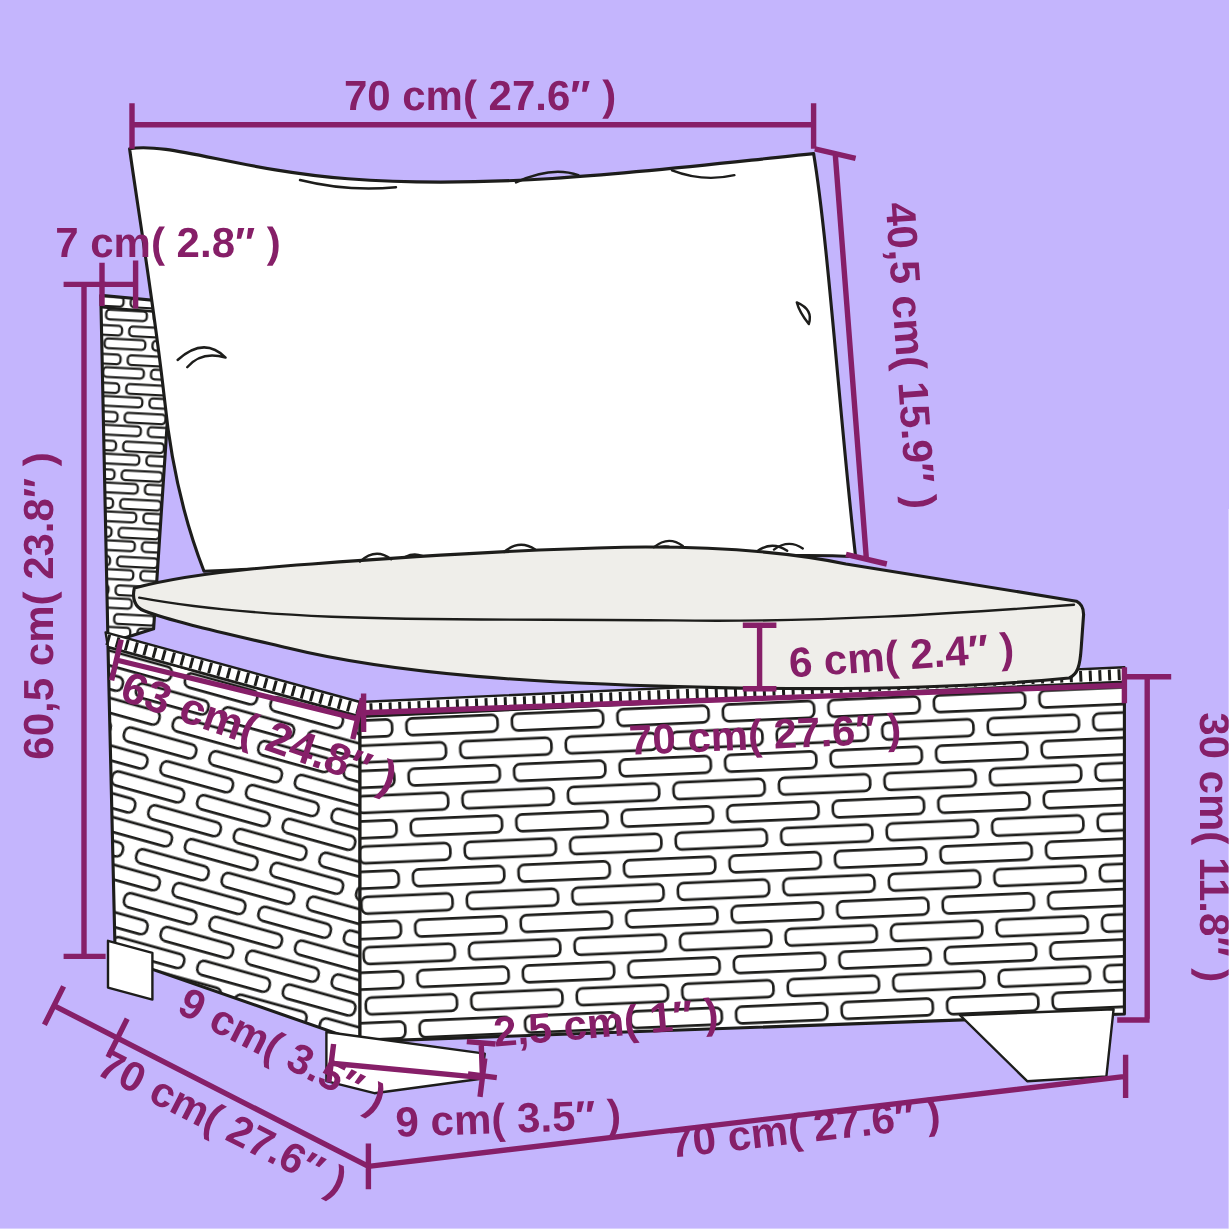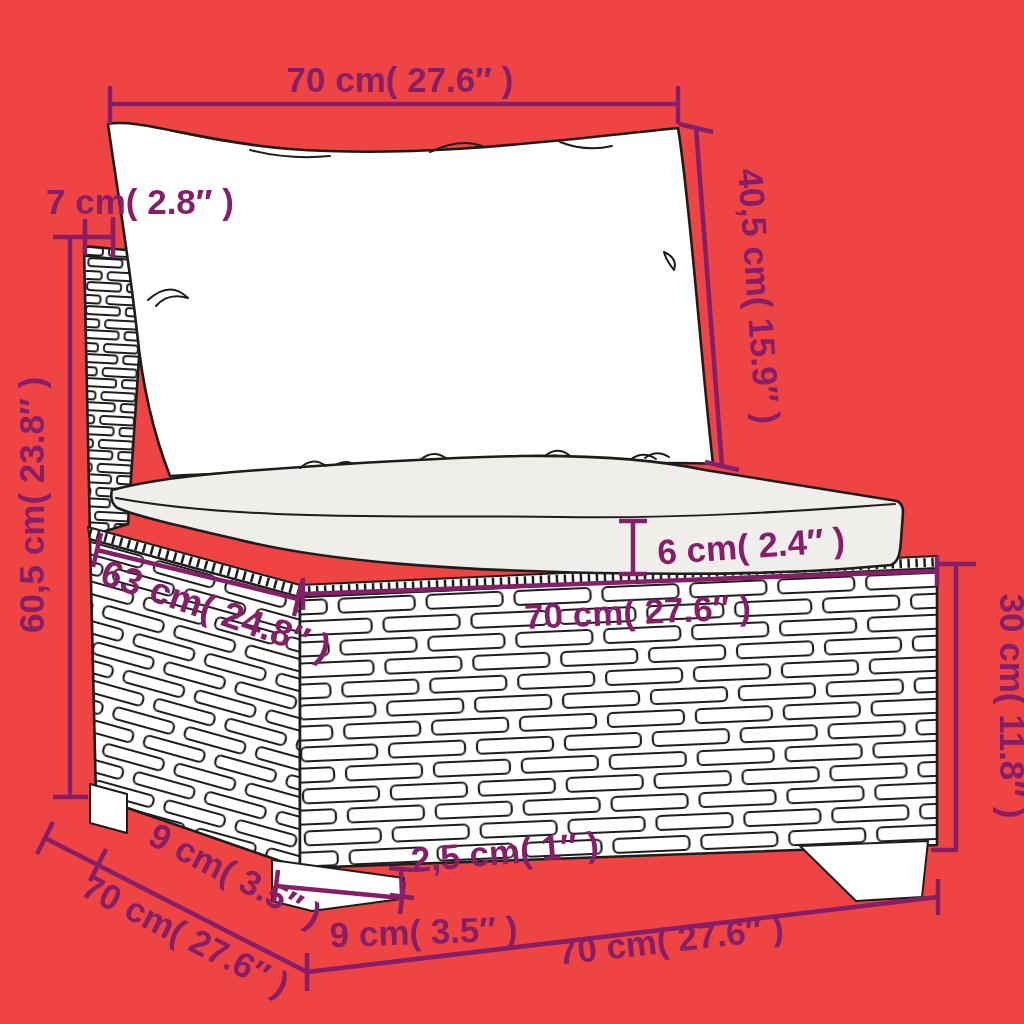--- a/index.html
+++ b/index.html
@@ -1,16 +1,16 @@
 <!DOCTYPE html>
 <html><head>
 <meta charset="utf-8">
 <style>
   html,body{margin:0;padding:0;background:#ffffff;}
-  .stage{position:relative;width:1024px;height:1024px;background:#ef4444;overflow:hidden;}
+  .stage{position:relative;width:1024px;height:1024px;background:#c4b5fd;overflow:hidden;}
   svg{display:block;}
   .ink{stroke:#1d1d1b;fill:none;stroke-width:2.6;stroke-linecap:round;stroke-linejoin:round;}
   .ink-thin{stroke:#1d1d1b;fill:none;stroke-width:2;stroke-linecap:round;stroke-linejoin:round;}
   .fill-white{fill:#ffffff;}
   .fill-cushion{fill:#efeeea;}
   .hatch{stroke:#1d1d1b;stroke-width:9;fill:none;stroke-dasharray:2.5 5.5;}
   .dim{stroke:#861f68;stroke-width:4.5;fill:none;stroke-linecap:butt;}
   .dim-label{fill:#861f68;font-family:"Liberation Sans","DejaVu Sans",sans-serif;
              font-weight:700;font-size:35px;text-anchor:middle;}
   .dim-label-lg{font-size:37px;}

